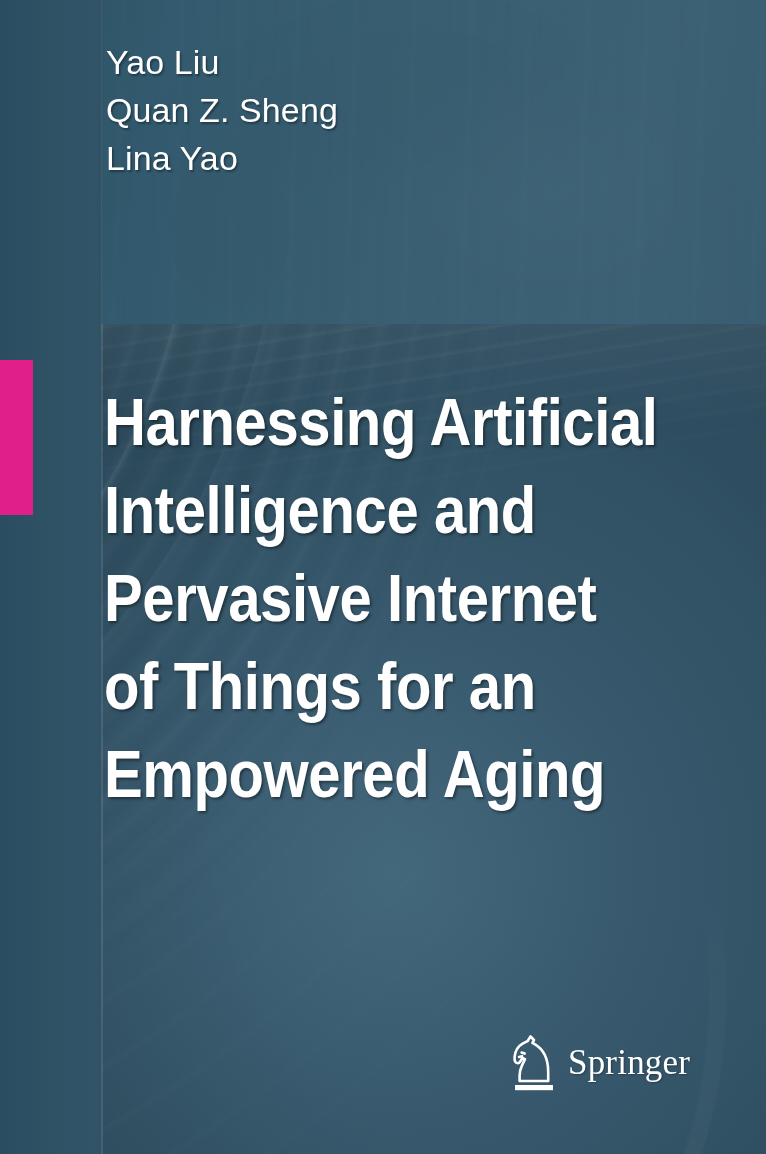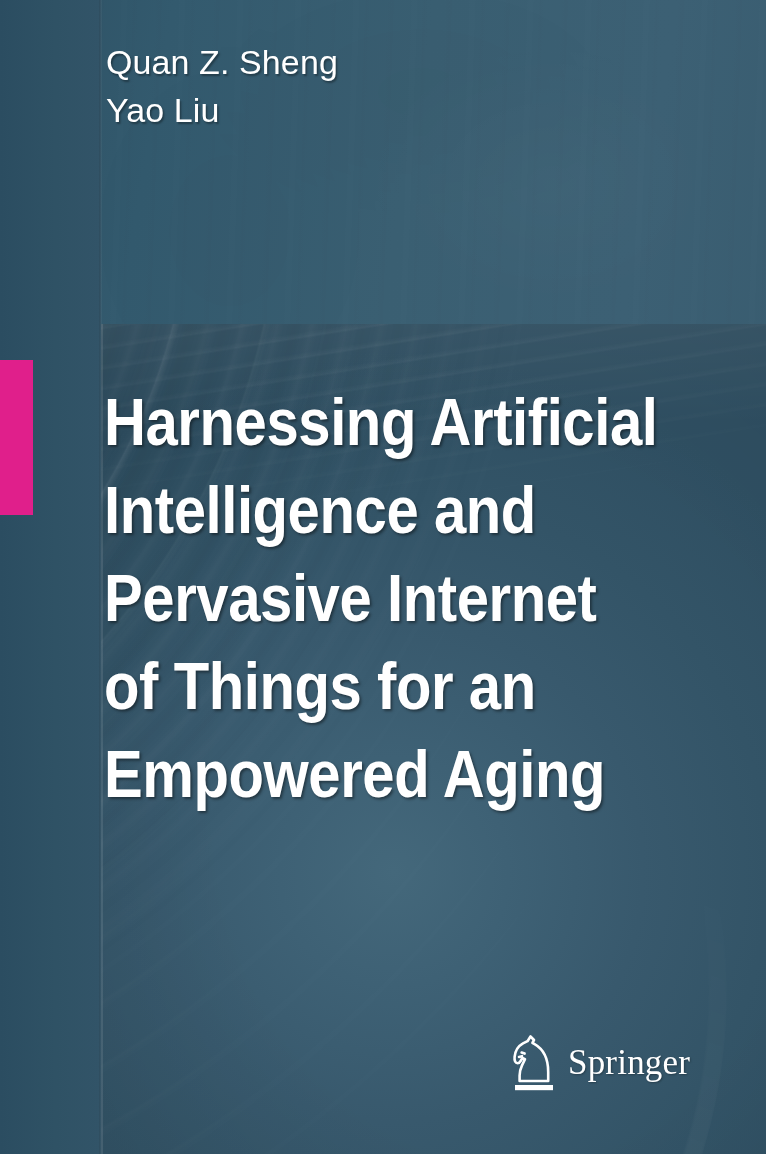--- a/index.html
+++ b/index.html
@@ -287,22 +287,23 @@
     <div class="ribbon"></div>
     <div class="ribbon2"></div>
     <div class="streaks-top"></div>
     <div class="vignette"></div>
     <div class="panel-left-edge"></div>
   </div>
 
   <div class="magenta-bar"></div>
 
   <div class="authors">
+    <span class="author-line">Yao Liu</span>
     <span class="author-line">Quan Z. Sheng</span>
-    <span class="author-line">Yao Liu</span>
+    <span class="author-line">Lina Yao</span>
   </div>
 
   <div class="title">
     <span class="title-line">Harnessing Artificial</span>
     <span class="title-line">Intelligence and</span>
     <span class="title-line">Pervasive Internet</span>
     <span class="title-line">of Things for an</span>
     <span class="title-line">Empowered Aging</span>
   </div>
 

